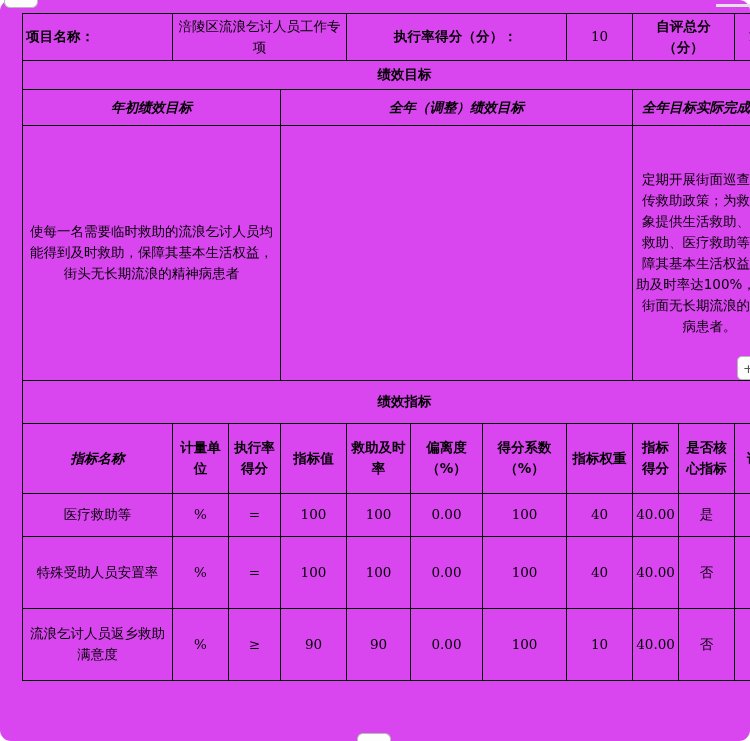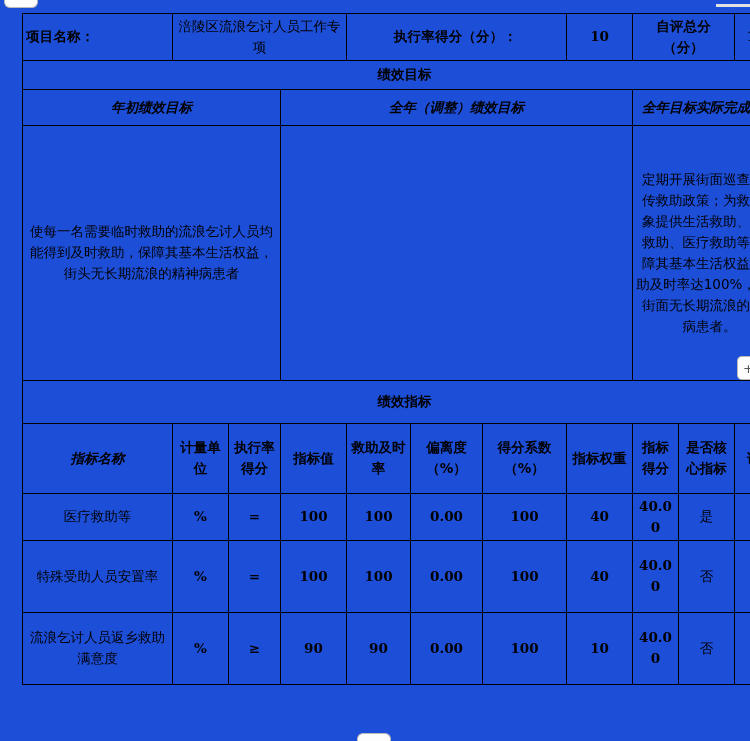--- a/index.html
+++ b/index.html
@@ -15,21 +15,22 @@
     font-family: "DejaVu Sans", "Liberation Sans", sans-serif;
     color: #000000;
   }
 
   
   #doc-canvas {
     position: absolute;
     left: 0; top: 0;
     width: 750px;
     height: 741px;
-    background: #1d4ed8;
+    background: #d946ef;
+    border-radius: 11px;
   }
 
   
   .handle {
     position: absolute;
     box-sizing: border-box;
     border: 1px solid #b9b9b9;
     border-radius: 5px;
     background: #fdfdfd;
     color: #555;
@@ -100,21 +101,20 @@
     font-style: italic;
   }
   .col-head-sm {
     font-weight: bold;
     font-size: 13.5px;
     line-height: 1.5;
   }
   .num {
     font-family: "DejaVu Serif", "Liberation Serif", serif;
     font-size: 14px;
-    font-weight: bold;
   }
   .txt-left-pad {
     text-align: left;
     padding-left: 4px;
     font-size: 13px;
   }
   .goal-body {
     font-size: 13.5px;
     line-height: 2.05;
     padding: 6px 10px;

